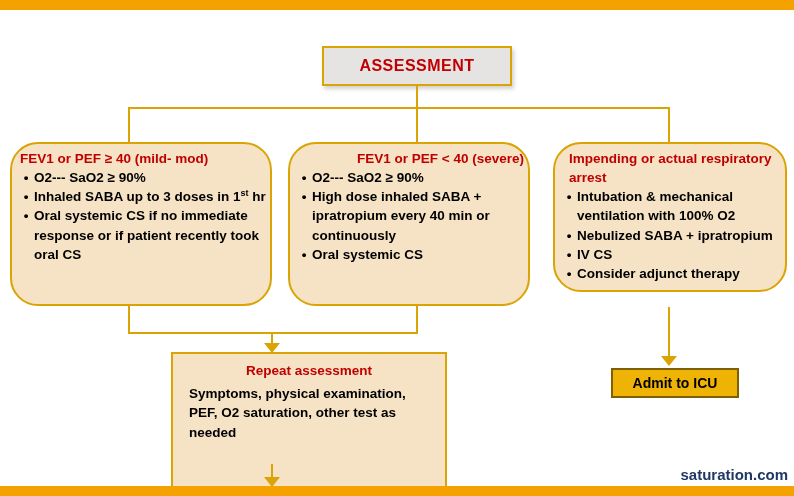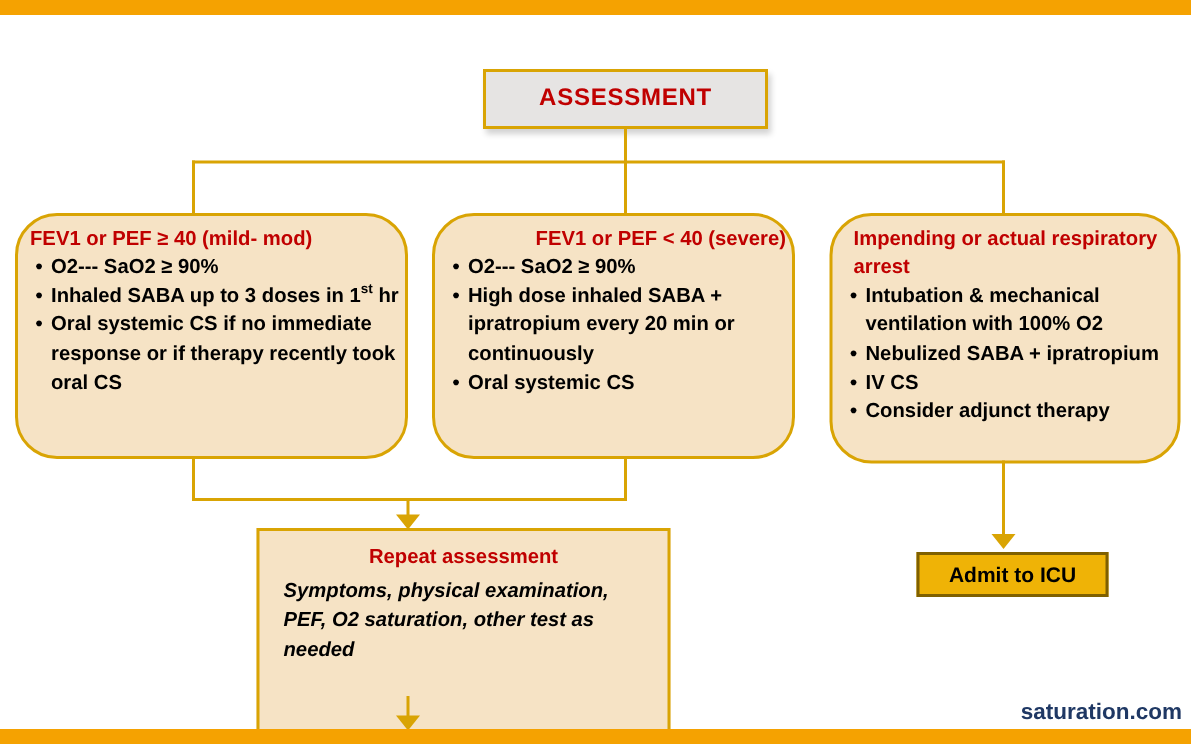--- a/index.html
+++ b/index.html
@@ -34,24 +34,24 @@
   .box-title{color:var(--heading_red,#C00000);}
   .title-left{padding-left:8px; padding-right:6px;}
   .title-center{text-align:right; padding:0 4px;}
   .title-indent{padding-left:14px; padding-right:8px;}
   .bullet{display:flex;}
   .marker{flex:0 0 16px; width:16px; text-align:center; margin-left:6px;}
   .btext{flex:1; }
   sup{font-size:9px; line-height:0;}
   #box-mild{left:10px; top:142px; width:262px; height:164px;}
   #box-severe{left:288px; top:142px; width:242px; height:164px;}
-  #box-arrest{left:553px; top:142px; width:234px; height:167px;}
+  #box-arrest{left:553px; top:142px; width:234px; height:150px;}
   #box-repeat{left:140px; top:352px; width:276px; height:144px; background:var(--box_fill,#F6E3C5); font-size:13.5px; line-height:1.45;margin-left:31px;}
   #repeat-title{text-align:center; color:var(--heading_red,#C00000); margin:7px 0 3px;}
-  #repeat-body{padding:0 16px;font-style:italic;}
+  #repeat-body{padding:0 16px;}
   #box-admit{
     left:611px; top:368px; width:128px; height:30px;
     background:var(--admit_fill,#EFB306); border:2px solid var(--admit_border,#7F6000);
     display:flex; align-items:center; justify-content:center; font-size:14px;
   }
   
   #c-top-v{left:416px; top:86px; width:2px; height:23px;}
   #c-main-h{left:128px; top:107px; width:542px; height:2px;}
   #c-left-v{left:128px; top:107px; width:2px; height:35px;}
   #c-mid-v{left:416px; top:107px; width:2px; height:35px;}
@@ -92,33 +92,33 @@
     <div class="bullet">
       <span class="marker">•</span>
       <span class="btext">O2--- SaO2 ≥ 90%</span>
     </div>
     <div class="bullet">
       <span class="marker">•</span>
       <span class="btext"><span>Inhaled SABA  up to 3 doses in 1</span><sup>st</sup><span> hr</span></span>
     </div>
     <div class="bullet">
       <span class="marker">•</span>
-      <span class="btext">Oral systemic CS if no immediate response or if therapy recently took oral CS</span>
+      <span class="btext">Oral systemic CS if no immediate response or if patient recently took oral CS</span>
     </div>
   </div>
 
   <div class="box flow" id="box-severe">
     <div class="box-title title-center">FEV1 or PEF &lt; 40 (severe)</div>
     <div class="bullet">
       <span class="marker">•</span>
       <span class="btext">O2--- SaO2 ≥ 90%</span>
     </div>
     <div class="bullet">
       <span class="marker">•</span>
-      <span class="btext">High dose inhaled SABA + ipratropium every 20 min or continuously</span>
+      <span class="btext">High dose inhaled SABA + ipratropium every 40 min or continuously</span>
     </div>
     <div class="bullet">
       <span class="marker">•</span>
       <span class="btext">Oral systemic CS</span>
     </div>
   </div>
 
   <div class="box flow" id="box-arrest">
     <div class="box-title title-indent">Impending or actual respiratory arrest</div>
     <div class="bullet">

